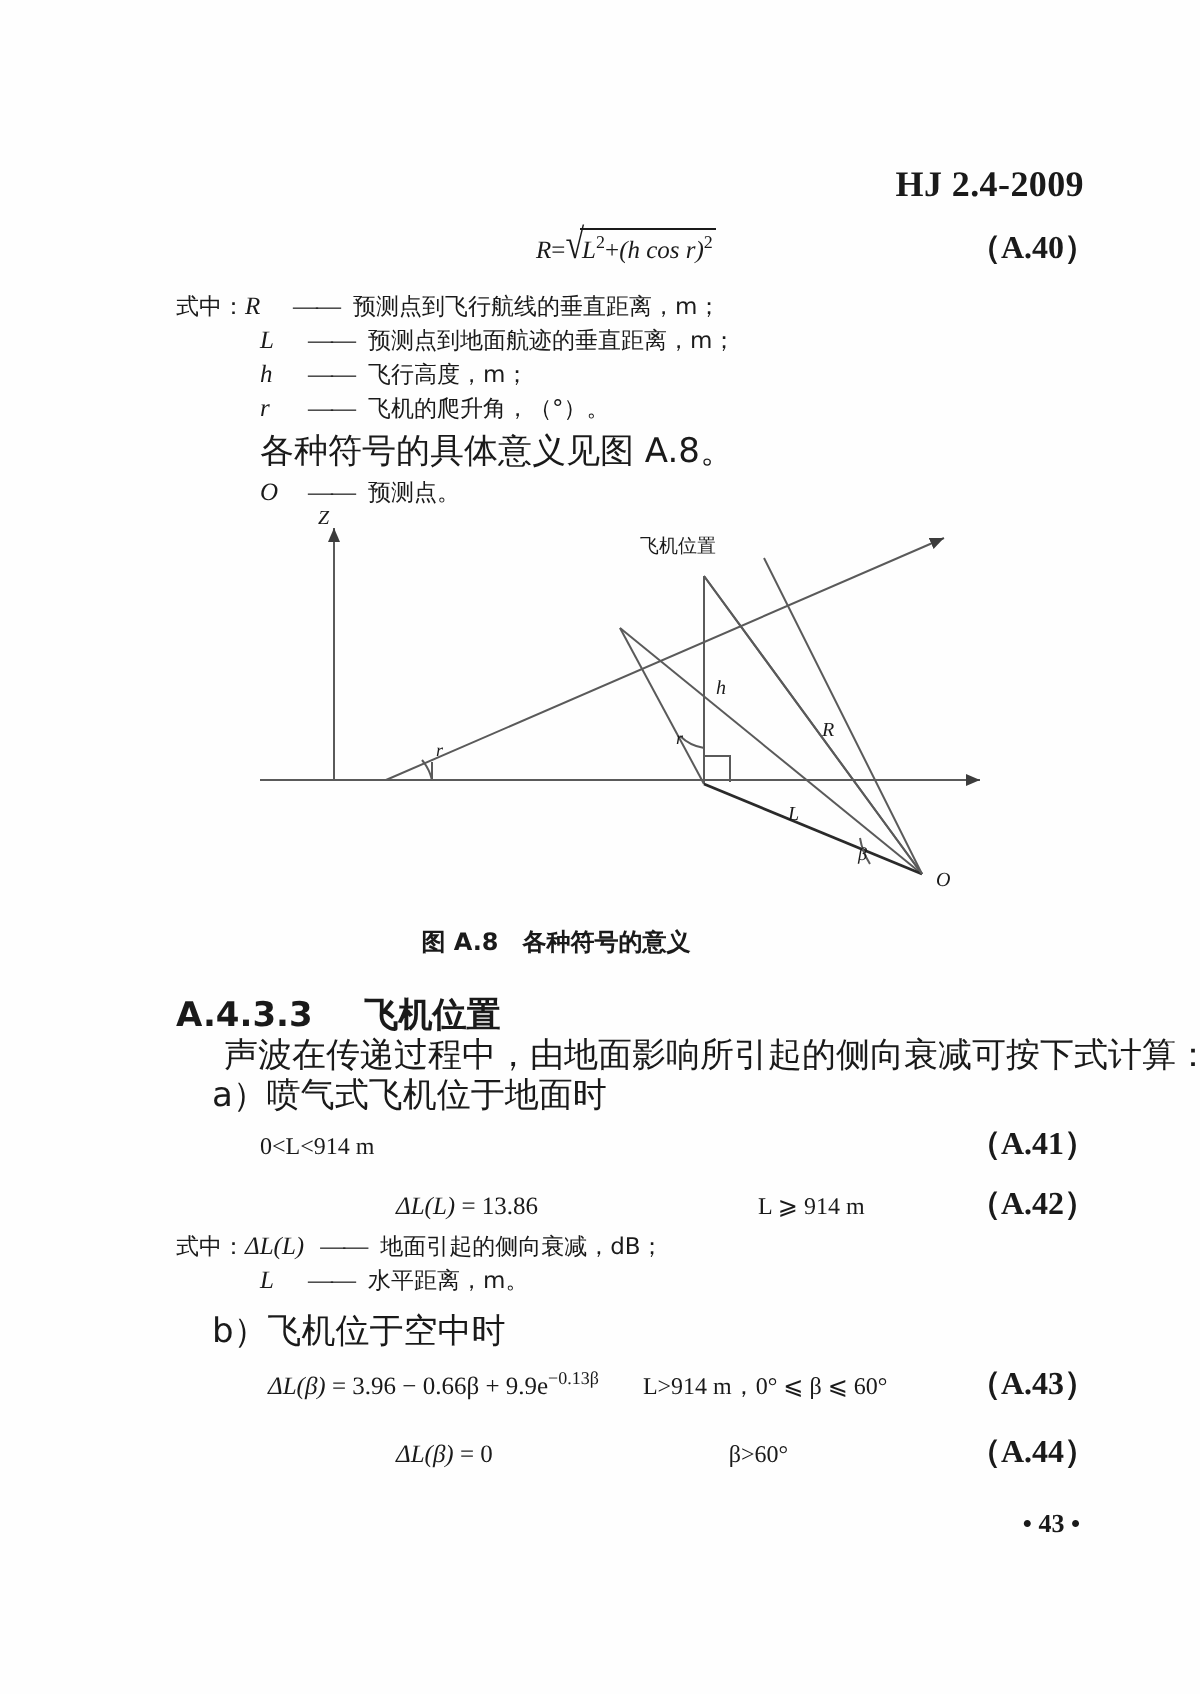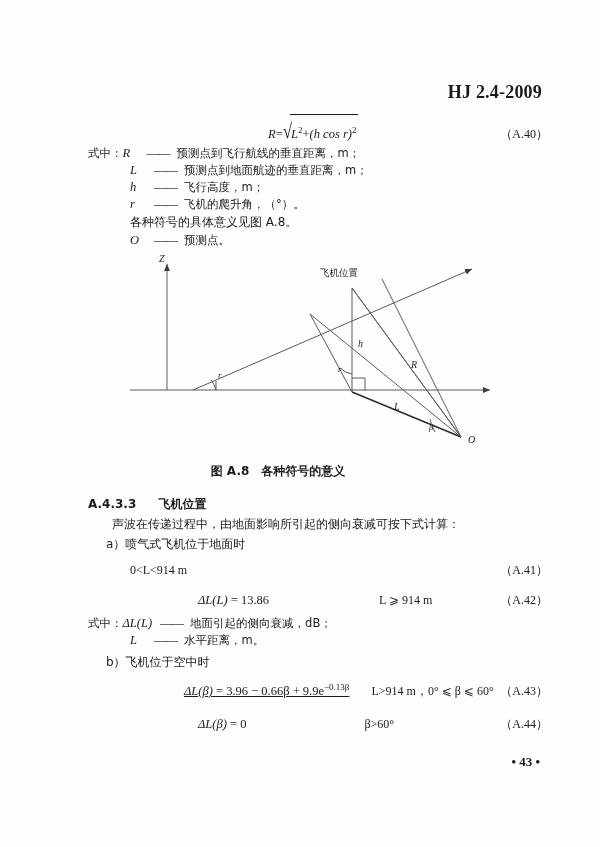--- a/index.html
+++ b/index.html
@@ -44,51 +44,52 @@
     font-style: italic;
     white-space: nowrap;
   }
   .eq-cond {
     flex: 0 0 auto;
     font-size: 12px;
     white-space: nowrap;
   }
   .eq-num {
     margin-left: auto;
-    font-size: 12px;
+    font-size: 16px;
     white-space: nowrap;
     font-style: normal;
+    font-weight: bold;
   }
   .mi { font-style: italic; }
   .mn { font-style: normal; }
   sup, sub { font-size: 72%; font-style: normal; }
   .sqrt-wrap { display: inline-block; position: relative; white-space: nowrap; }
   .sqrt-sign {
     display: inline-block;
     position: relative;
     top: 1px;
     font-size: 17px;
     font-style: normal;
     transform: scaleY(1.25);
     transform-origin: bottom;
   }
   .sqrt-body {
     display: inline-block;
     border-top: 1px solid #1a1a1a;
-    padding: 10px 2px 0 1px;
+    padding: 1px 2px 0 1px;
     margin-left: -2px;
   }
   
   .txt {
     position: absolute;
     font-size: 12.5px;
     white-space: nowrap;
     font-family: "Liberation Serif", "DejaVu Serif", serif;
   }
-  .cn { font-family: "DejaVu Sans", "Liberation Sans", sans-serif; font-size: 12px; }
+  .cn { font-family: "DejaVu Sans", "Liberation Sans", sans-serif; font-size: 17px; }
   .defline { display: flex; align-items: baseline; }
   .defline .sym {
     font-style: italic;
     display: inline-block;
     text-align: left;
   }
   .defline .dash {
     display: inline-block;
     margin: 0 7px 0 8px;
     letter-spacing: -1px;
@@ -257,21 +258,21 @@
     </div>
     <div class="defline" style="margin-top:2px; margin-left:42px;">
       <span class="sym" style="width:16px;">L</span>
       <span class="dash">——</span>
       <span class="desc">水平距离，m。</span>
     </div>
   </div>
   <div class="txt cn" style="top:654px; left:106px;">b）飞机位于空中时</div>
 
   <div class="eq-row" style="top:682px;">
-    <div class="eq-body" style="margin-left:96px;text-decoration:underline;">
+    <div class="eq-body" style="margin-left:46px;">
       <span class="mi">ΔL(β)</span>
       <span class="mn">=</span>
       <span class="mn">3.96 − 0.66β + 9.9e</span><sup>−0.13β</sup>
     </div>
     <div class="eq-cond" style="margin-left:22px;">L&gt;914 m，0° ⩽ β ⩽ 60°</div>
     <div class="eq-num">（A.43）</div>
   </div>
 
   <div class="eq-row" style="top:716px;">
     <div class="eq-body" style="margin-left:110px;">

